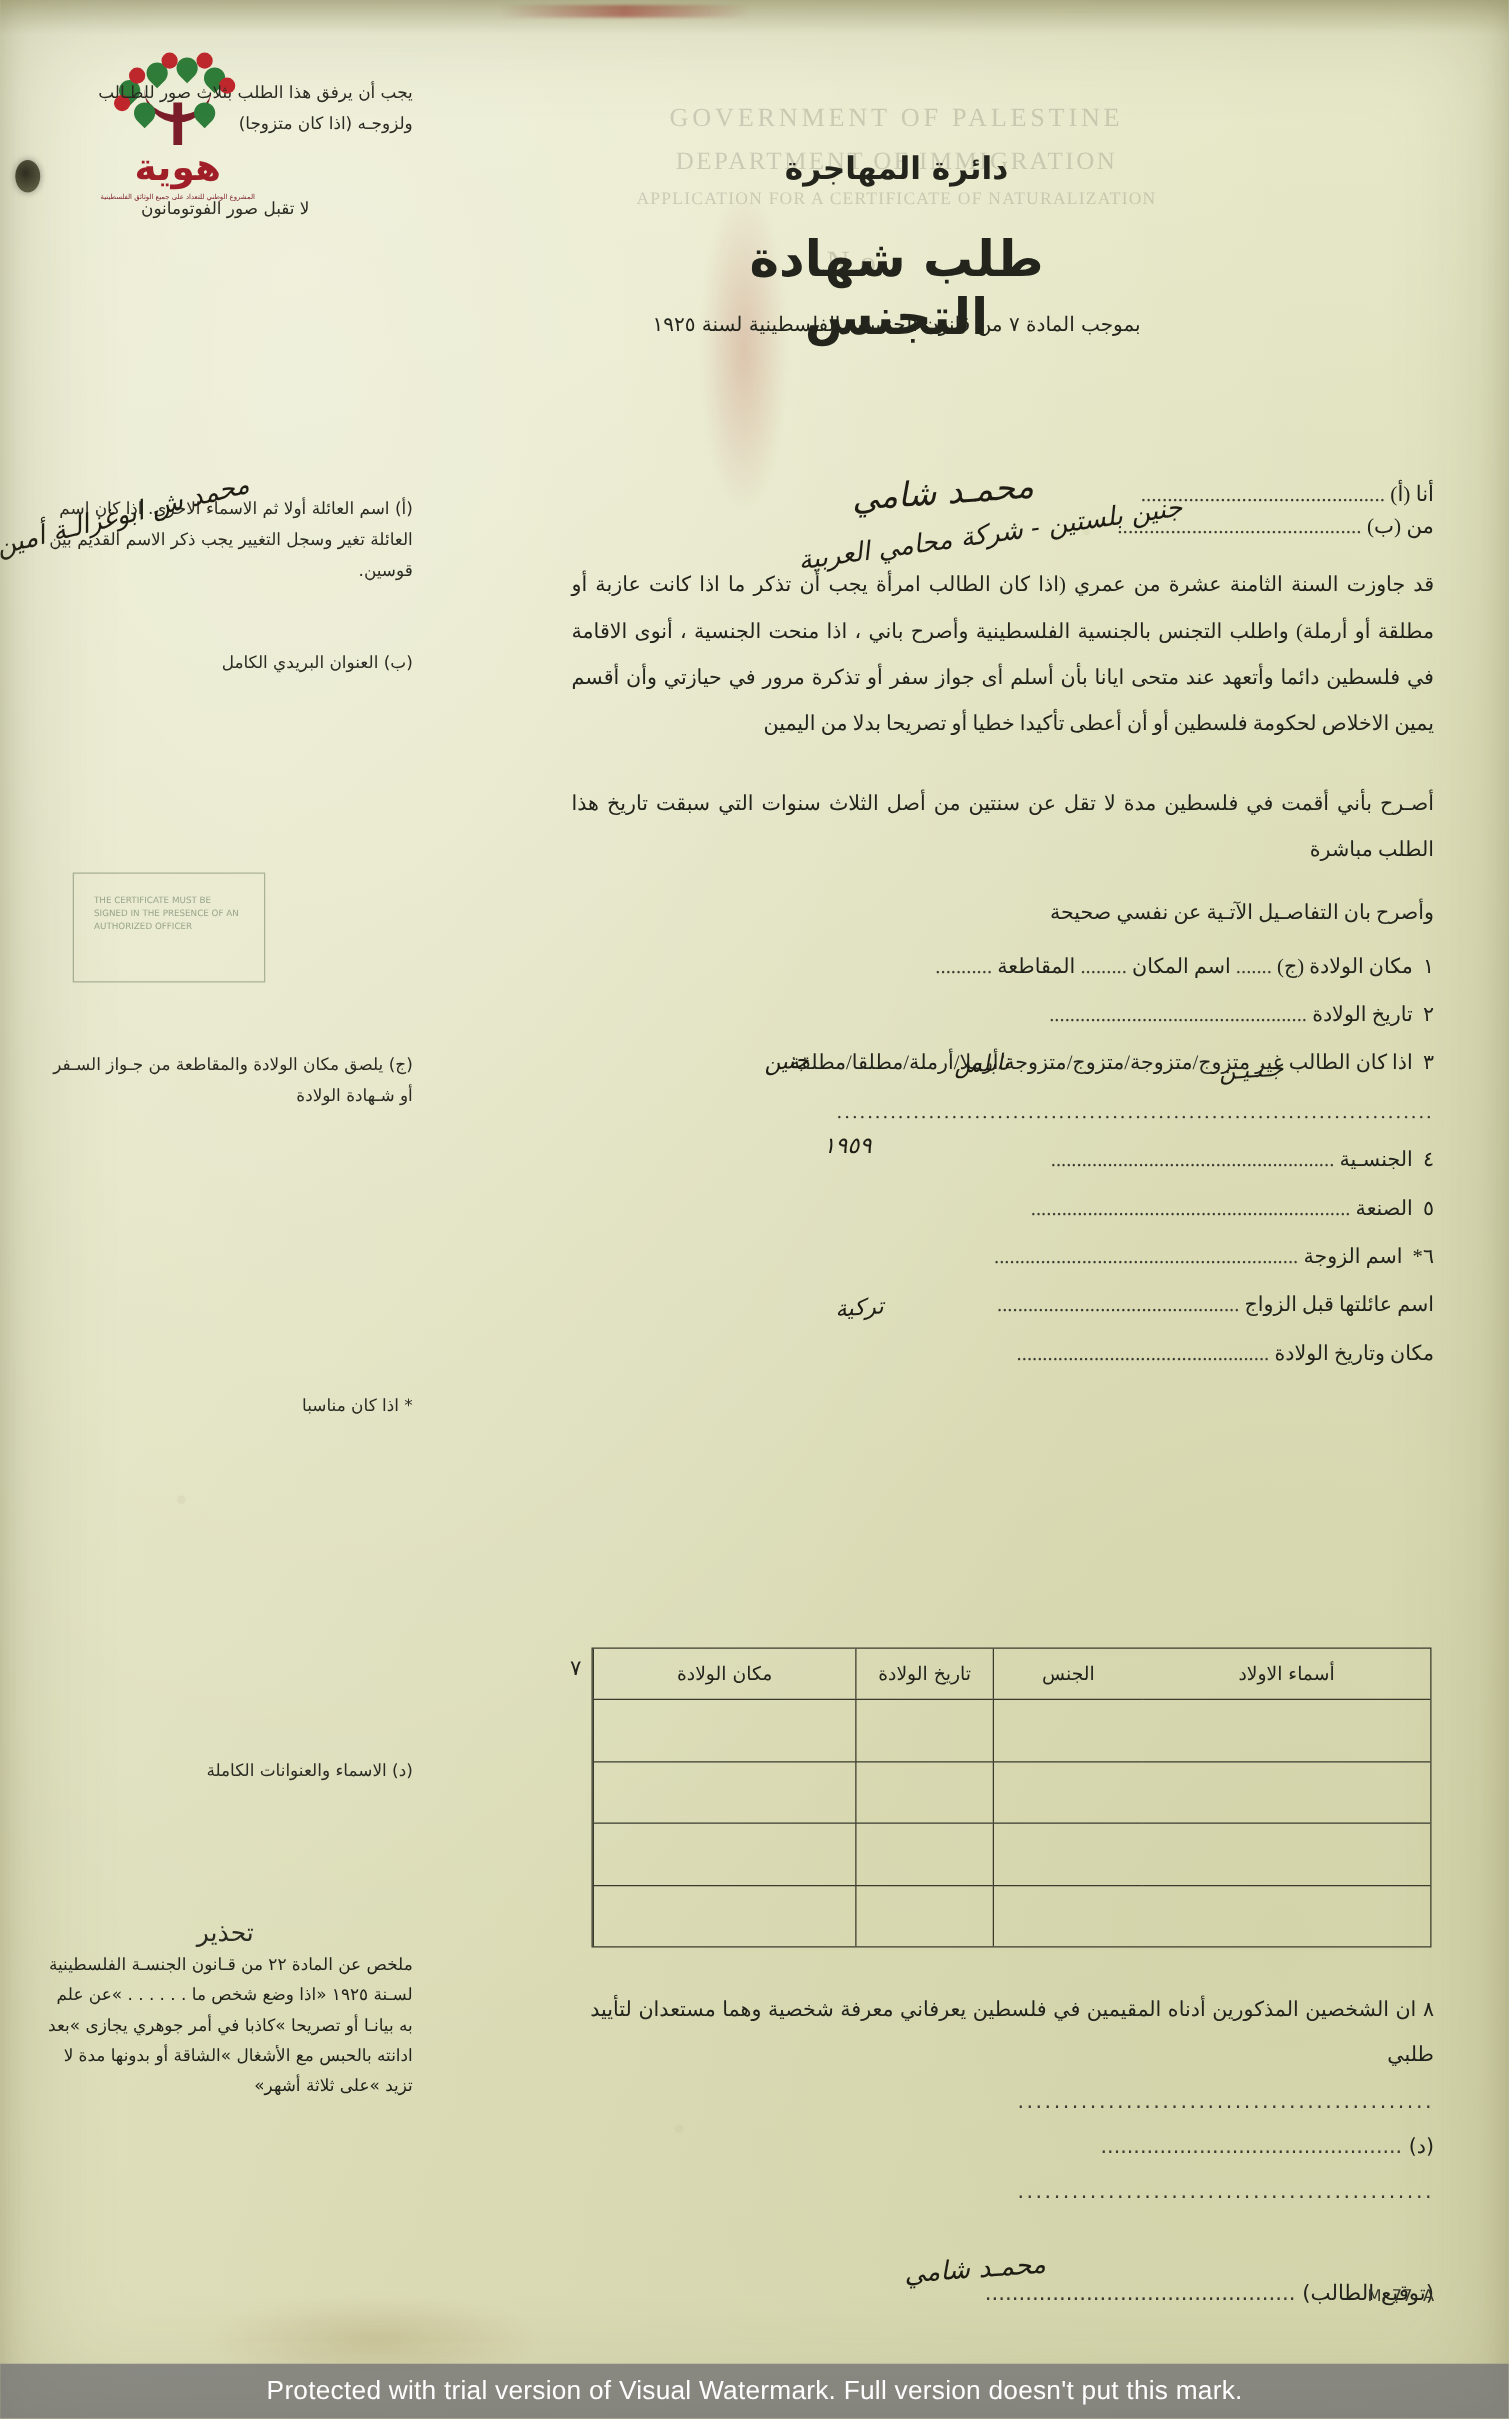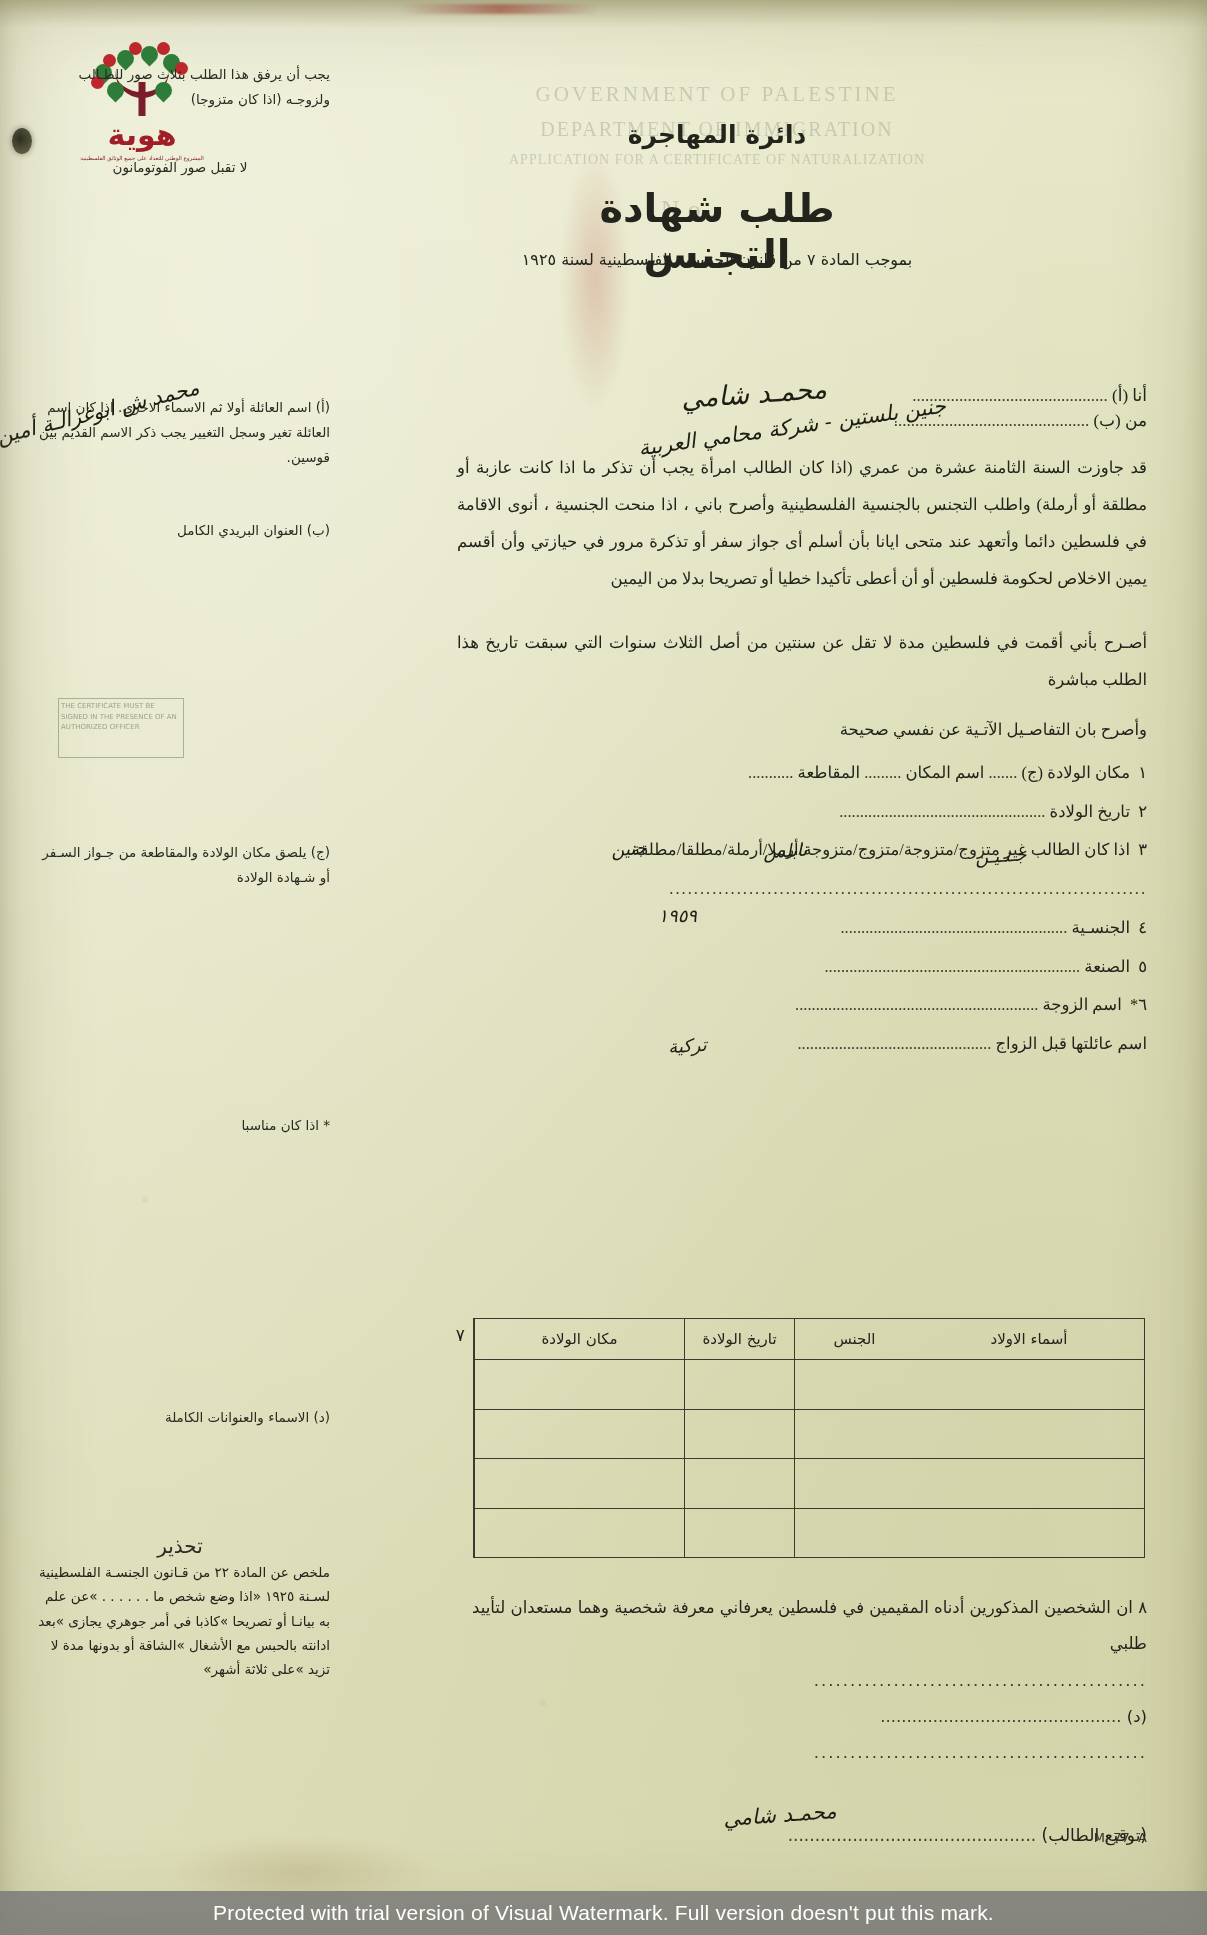--- a/index.html
+++ b/index.html
@@ -149,21 +149,21 @@
   .note-pos { position: absolute; left: 30px; width: 300px; color: #2a2b22; font-size: 13.5px; line-height: 1.85; font-family: "DejaVu Sans", sans-serif; }
 
   
   .stampbox {
     position: absolute;
     left: 58px; top: 698px;
     width: 120px; height: 54px;
     border: 1px solid rgba(90,110,80,0.45);
     color: rgba(70,95,70,0.5);
     font-size: 7px;
-    padding: 2px;
+    padding: 16px;
     line-height: 1.5;
     direction: ltr;
     font-family: "DejaVu Sans", sans-serif;
   }
 
   
   .body {
     position: absolute;
     top: 385px; right: 60px;
     width: 690px;
@@ -372,20 +372,24 @@
       </div>
       <div class="frow">
         <span class="fnum">٦*</span>
         <span>اسم الزوجة</span>
         <span class="dots">...........................................................</span>
       </div>
       <div class="frow">
         <span>اسم عائلتها قبل الزواج</span>
         <span class="dots">...............................................</span>
       </div>
+      <div class="frow">
+        <span>مكان وتاريخ الولادة</span>
+        <span class="dots">.................................................</span>
+      </div>
     </div>
   </div>
 
   <div class="hw big rot2" style="top:378px; right:380px;">محمـد شامي</div>
   <div class="hw mid rot" style="top:415px; right:260px;">جنين بلستين - شركة محامي العربية</div>
   <div class="hw mid rot" style="top:400px; right:1005px; transform:rotate(-14deg);">محمد ش ابوغزالـة أمين</div>
 
   <div class="hw sm rot2" style="top:838px; right:560px;">جنين</div>
   <div class="hw sm rot2" style="top:840px; right:400px;">نابلس</div>
   <div class="hw sm rot2" style="top:845px; right:180px;">جـنـيـن</div>

